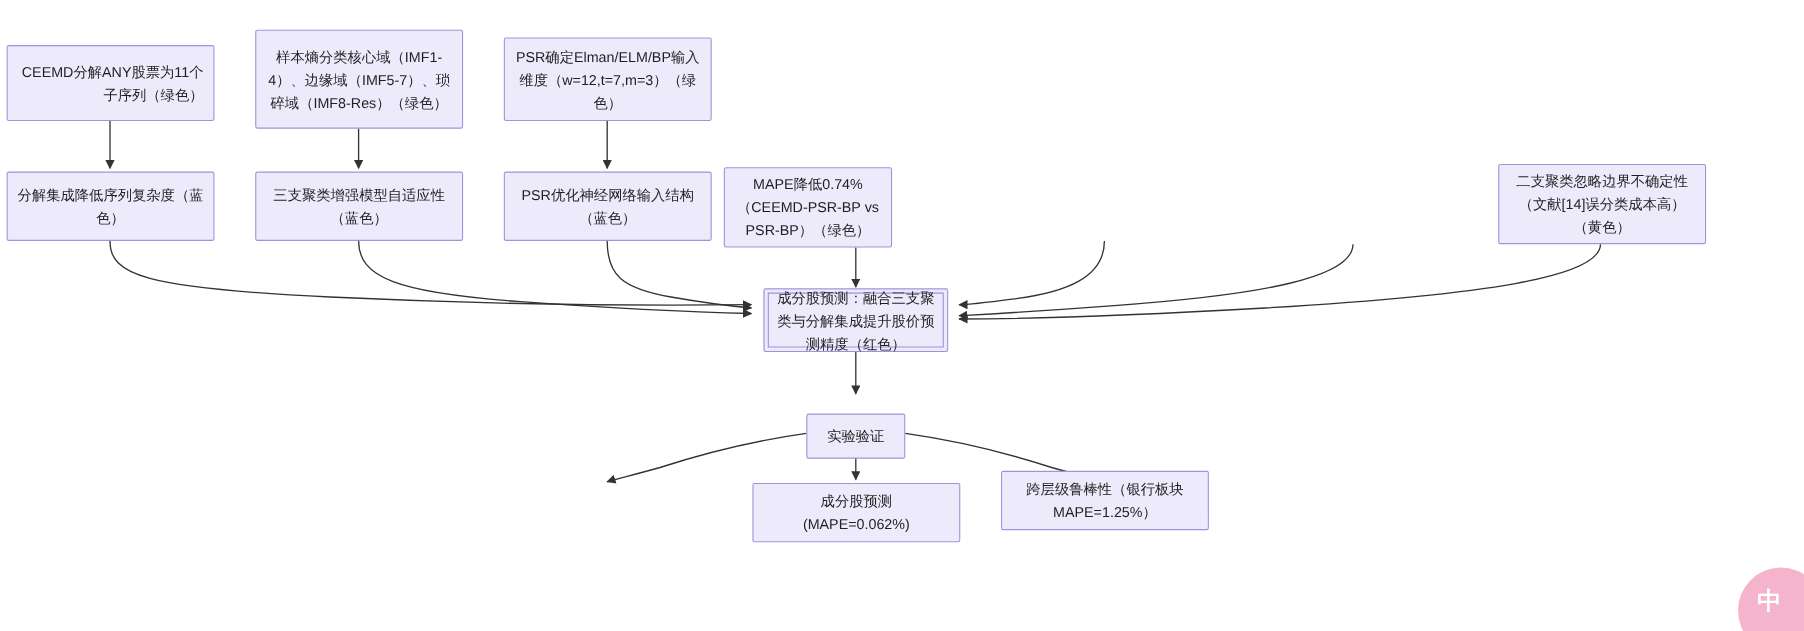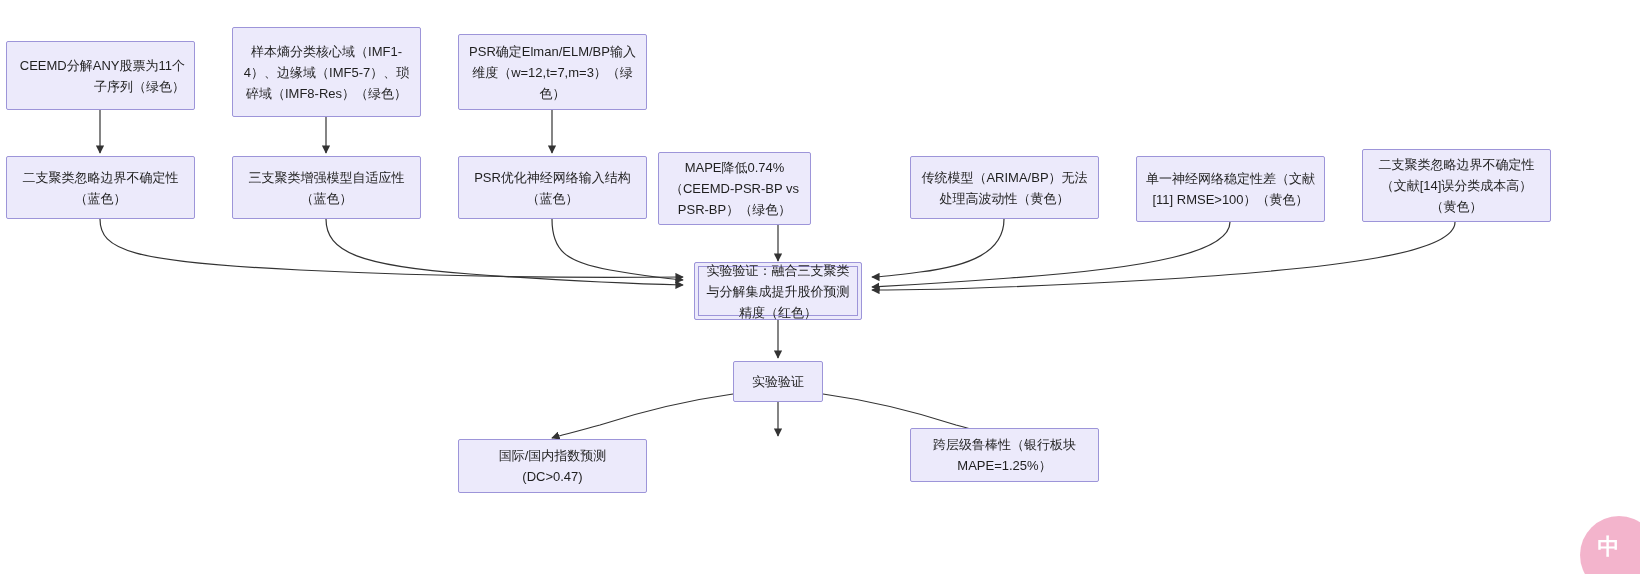--- a/index.html
+++ b/index.html
@@ -111,60 +111,54 @@
 
   <div class="node" style="left:232px; top:27px; width:189px; height:90px;justify-content:flex-end;">
     <span class="label">样本熵分类核心域（IMF1-4）、边缘域（IMF5-7）、琐碎域（IMF8-Res）（绿色）</span>
   </div>
 
   <div class="node" style="left:458px; top:34px; width:189px; height:76px;">
     <span class="label">PSR确定Elman/ELM/BP输入维度（w=12,t=7,m=3）（绿色）</span>
   </div>
 
   <div class="node" style="left:6px; top:156px; width:189px; height:63px;">
-    <span class="label">二支聚类忽略边界不确定性（蓝色）</span>
+    <span class="label">分解集成降低序列复杂度（蓝色）</span>
   </div>
 
   <div class="node" style="left:232px; top:156px; width:189px; height:63px;">
     <span class="label">三支聚类增强模型自适应性（蓝色）</span>
   </div>
 
   <div class="node" style="left:458px; top:156px; width:189px; height:63px;">
     <span class="label">PSR优化神经网络输入结构（蓝色）</span>
   </div>
 
   <div class="node" style="left:658px; top:152px; width:153px; height:73px;">
     <span class="label">MAPE降低0.74%（CEEMD-PSR-BP vs PSR-BP）（绿色）</span>
   </div>
 
-  <div class="node" style="left:910px; top:156px; width:189px; height:63px;">
-    <span class="label">传统模型（ARIMA/BP）无法处理高波动性（黄色）</span>
-  </div>
 
-  <div class="node" style="left:1136px; top:156px; width:189px; height:66px;">
-    <span class="label">单一神经网络稳定性差（文献[11] RMSE&gt;100）（黄色）</span>
-  </div>
 
   <div class="node" style="left:1362px; top:149px; width:189px; height:73px;">
     <span class="label">二支聚类忽略边界不确定性（文献[14]误分类成本高）（黄色）</span>
   </div>
 
   <div class="node core" style="left:694px; top:262px; width:168px; height:58px;">
-    <span class="label">实验验证：融合三支聚类与分解集成提升股价预测精度（红色）</span>
+    <span class="label">成分股预测：融合三支聚类与分解集成提升股价预测精度（红色）</span>
   </div>
 
-  <div class="node" style="left:733px; top:361px; width:90px; height:41px;align-items:center;">
+  <div class="node" style="left:733px; top:376px; width:90px; height:41px;align-items:center;">
     <span class="label">实验验证</span>
   </div>
 
-  <div class="node" style="left:458px; top:439px; width:189px; height:54px;">
-    <span class="label">国际/国内指数预测
-(DC&gt;0.47)</span>
+
+  <div class="node" style="left:684px; top:439px; width:189px; height:54px;">
+    <span class="label">成分股预测
+(MAPE=0.062%)</span>
   </div>
-
 
   <div class="node" style="left:910px; top:428px; width:189px; height:54px;">
     <span class="label">跨层级鲁棒性（银行板块
 MAPE=1.25%）</span>
   </div>
 
   <div class="watermark">
     <span class="wm-text">中</span>
   </div>
 

